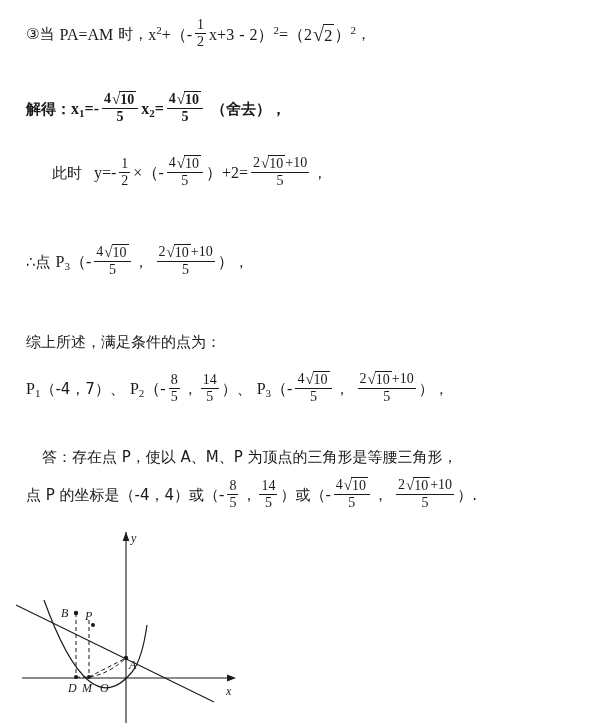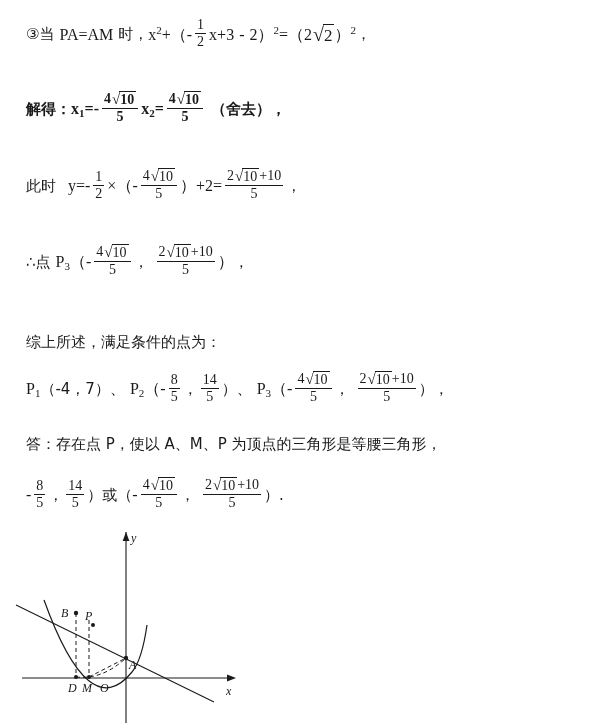--- a/index.html
+++ b/index.html
@@ -154,21 +154,21 @@
             <span class="sign">√</span>
             <span class="inner">10</span>
           </span>
       </span>
       <span class="den">5</span>
     </span>
     <span class="sp"></span>
     <span class="cn">（舍去），</span>
   </div>
 
-  <div class="line" style="top:169px;">
+  <div class="line" style="top:156px;margin-left:26px;">
     <span class="cn">此时</span>
     <span class="sp2"></span>
     <span>y</span>
     <span>=</span>
     <span>-</span>
     <span class="frac">
       <span class="num">1</span>
       <span class="den">2</span>
     </span>
     <span>×</span>
@@ -274,25 +274,26 @@
         <span>2</span><span class="rad">
             <span class="sign">√</span>
             <span class="inner">10</span>
           </span><span>+10</span>
       </span>
       <span class="den">5</span>
     </span>
     <span class="cn">），</span>
   </div>
 
-  <div class="line" style="top:436px;">
+  <div class="line" style="top:449px;margin-left:16px;">
     <span class="cn">答：存在点 P，使以 A、M、P 为顶点的三角形是等腰三角形，</span>
   </div>
 
   <div class="line" style="top:478px;">
+    <span class="cn">点 P 的坐标是（-4，4）或（</span>
     <span>-</span>
     <span class="frac">
       <span class="num">8</span>
       <span class="den">5</span>
     </span>
     <span class="cn">，</span>
     <span class="frac">
       <span class="num">14</span>
       <span class="den">5</span>
     </span>

